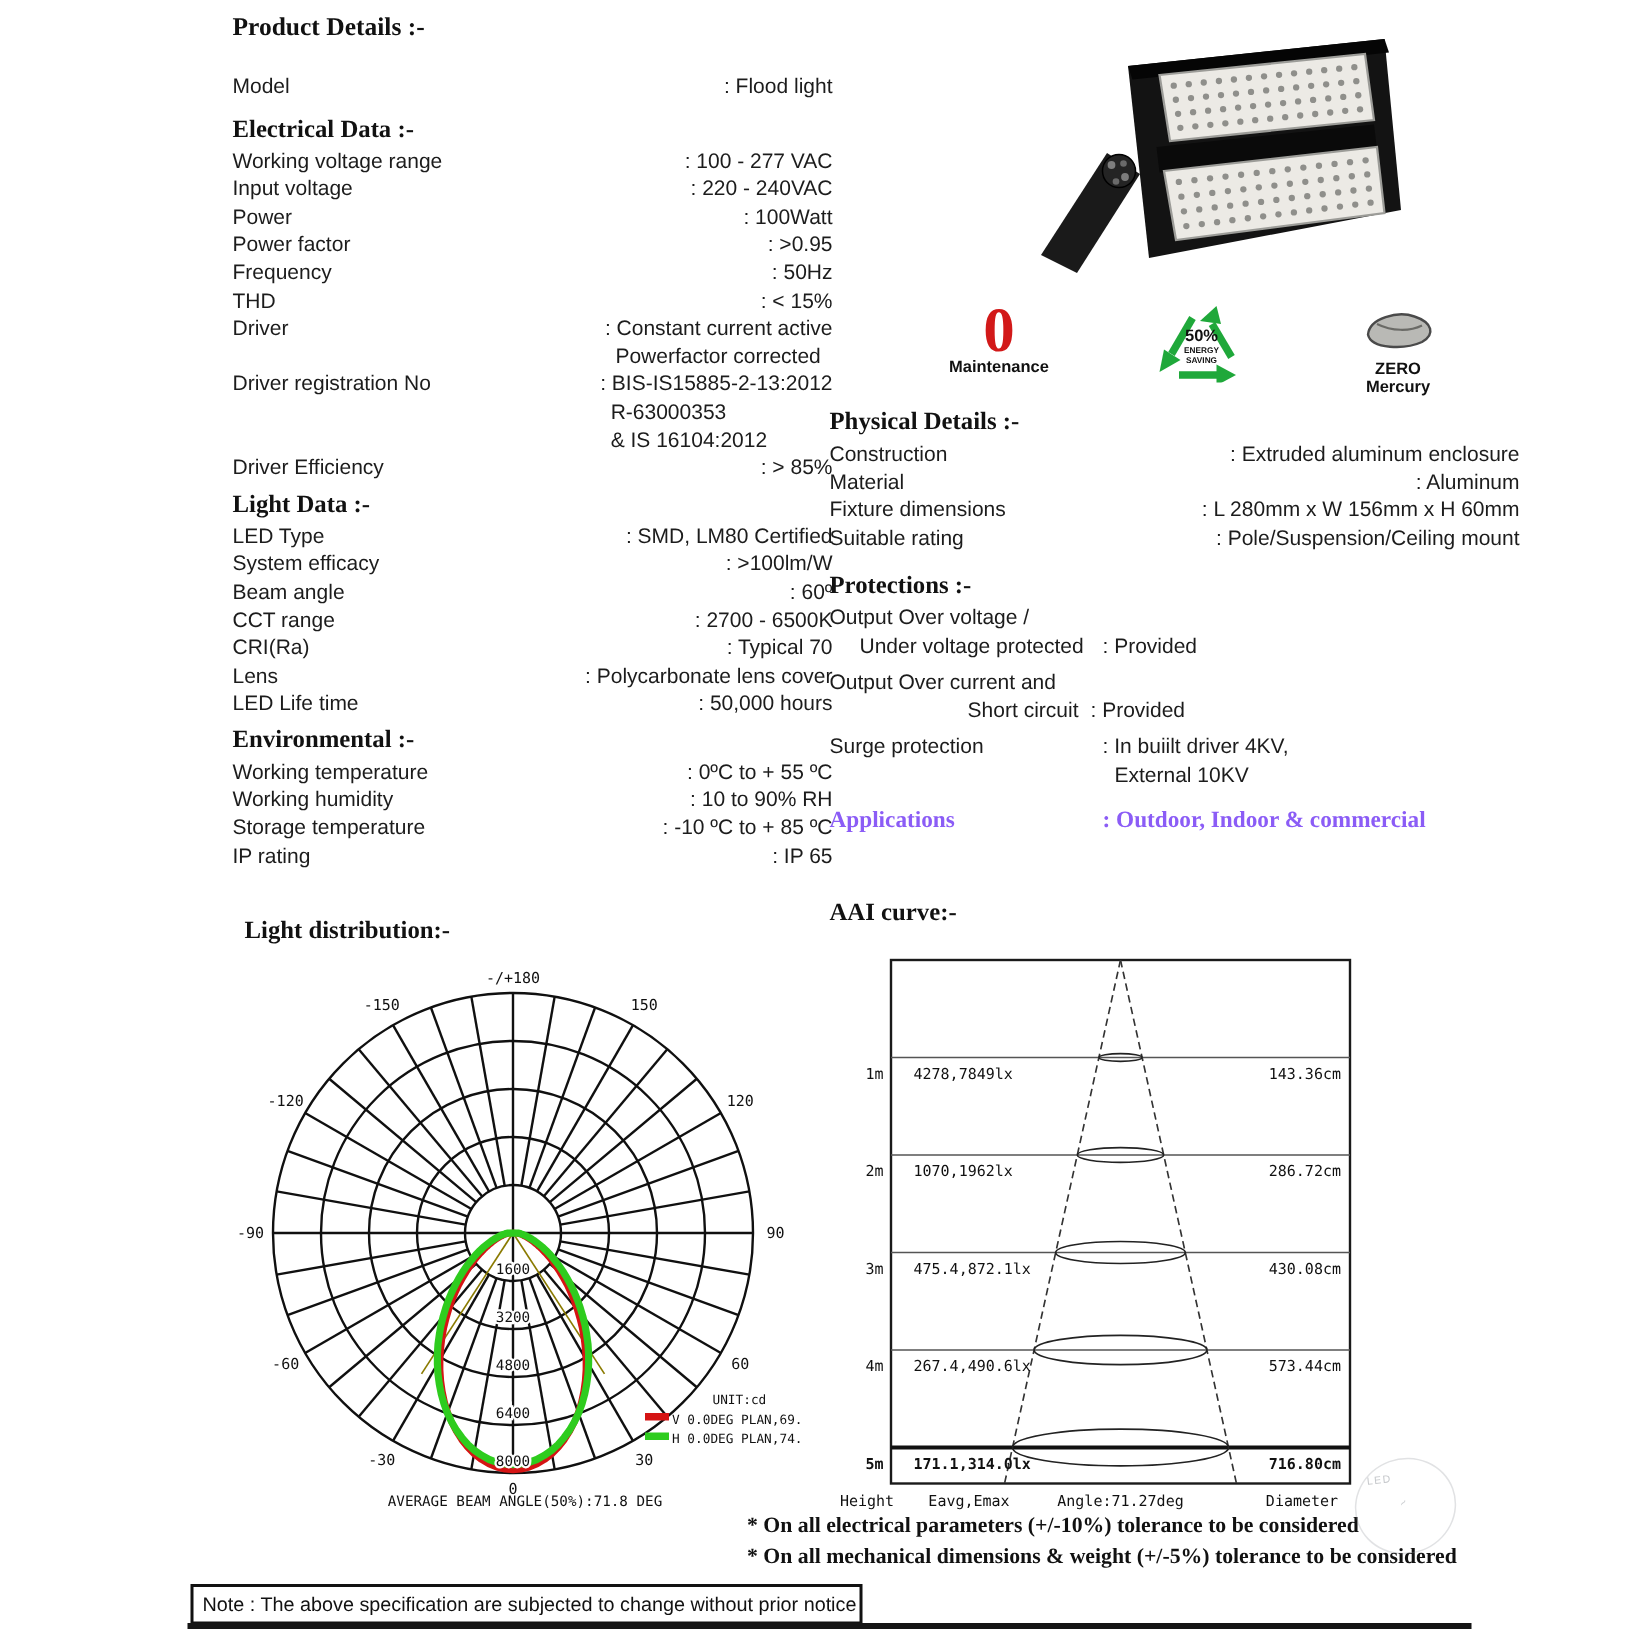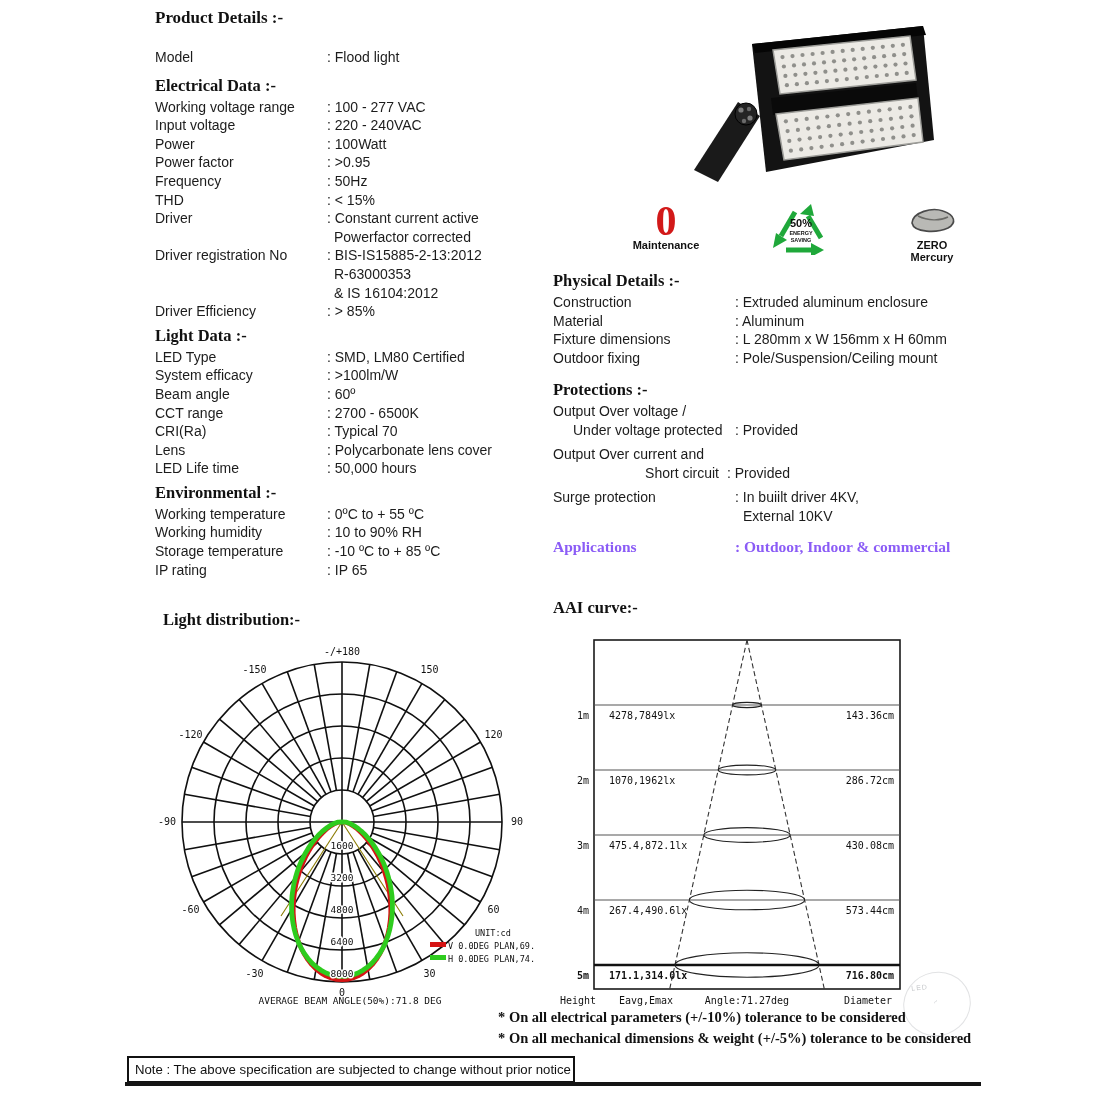--- a/index.html
+++ b/index.html
@@ -1,20 +1,20 @@
 <!DOCTYPE html>
 <html><head>
 <meta charset="utf-8">
 <style>
   html,body{margin:0;padding:0;background:#ffffff;}
   #canvas{position:relative;width:1100px;height:1100px;background:#fff;overflow:hidden;
           font-family:"Liberation Sans","DejaVu Sans",sans-serif;color:#1c1c1c;}
   .page-title{font-family:"Liberation Serif","DejaVu Serif",serif;font-weight:bold;font-size:17px;color:#111;margin-bottom:20px;}
   .sec-heading{font-family:"Liberation Serif","DejaVu Serif",serif;font-weight:bold;font-size:16.5px;color:#111;line-height:21px;margin:4px 0 2px 0;}
-  .spec-row{display:flex;font-size:14px;line-height:18.6px;}
+  .spec-row{display:flex;font-size:14px;line-height:18.6px;justify-content:space-between;}
   .spec-label{flex:none;}
   .lw-left .spec-label{width:172px;}
   .lw-right .spec-label{width:182px;}
   .val-line{white-space:nowrap;}
   .val-line.cont{padding-left:7px;}
   .model-row{margin-bottom:8px;}
   #left-col{position:absolute;left:155px;top:8px;width:400px;}
   #right-col{position:absolute;left:553px;top:266px;width:460px;}
   .prot-line{display:flex;font-size:14px;line-height:19px;}
   .prot-ind{padding-left:20px;box-sizing:border-box;}
@@ -350,21 +350,21 @@
             <div class="val-line">: Aluminum</div>
           </div>
         </div>
         <div class="spec-row">
           <span class="spec-label">Fixture dimensions</span>
           <div>
             <div class="val-line">: L 280mm x W 156mm x H 60mm</div>
           </div>
         </div>
         <div class="spec-row">
-          <span class="spec-label">Outdoor fixing</span>
+          <span class="spec-label">Suitable rating</span>
           <div>
             <div class="val-line">: Pole/Suspension/Ceiling mount</div>
           </div>
         </div>
       </div>
 
     <div class="sec-heading" style="margin-top:12px;">Protections :-</div>
     <div>
       <div class="prot-line">
           <span class="prot-l">Output Over voltage /</span>

